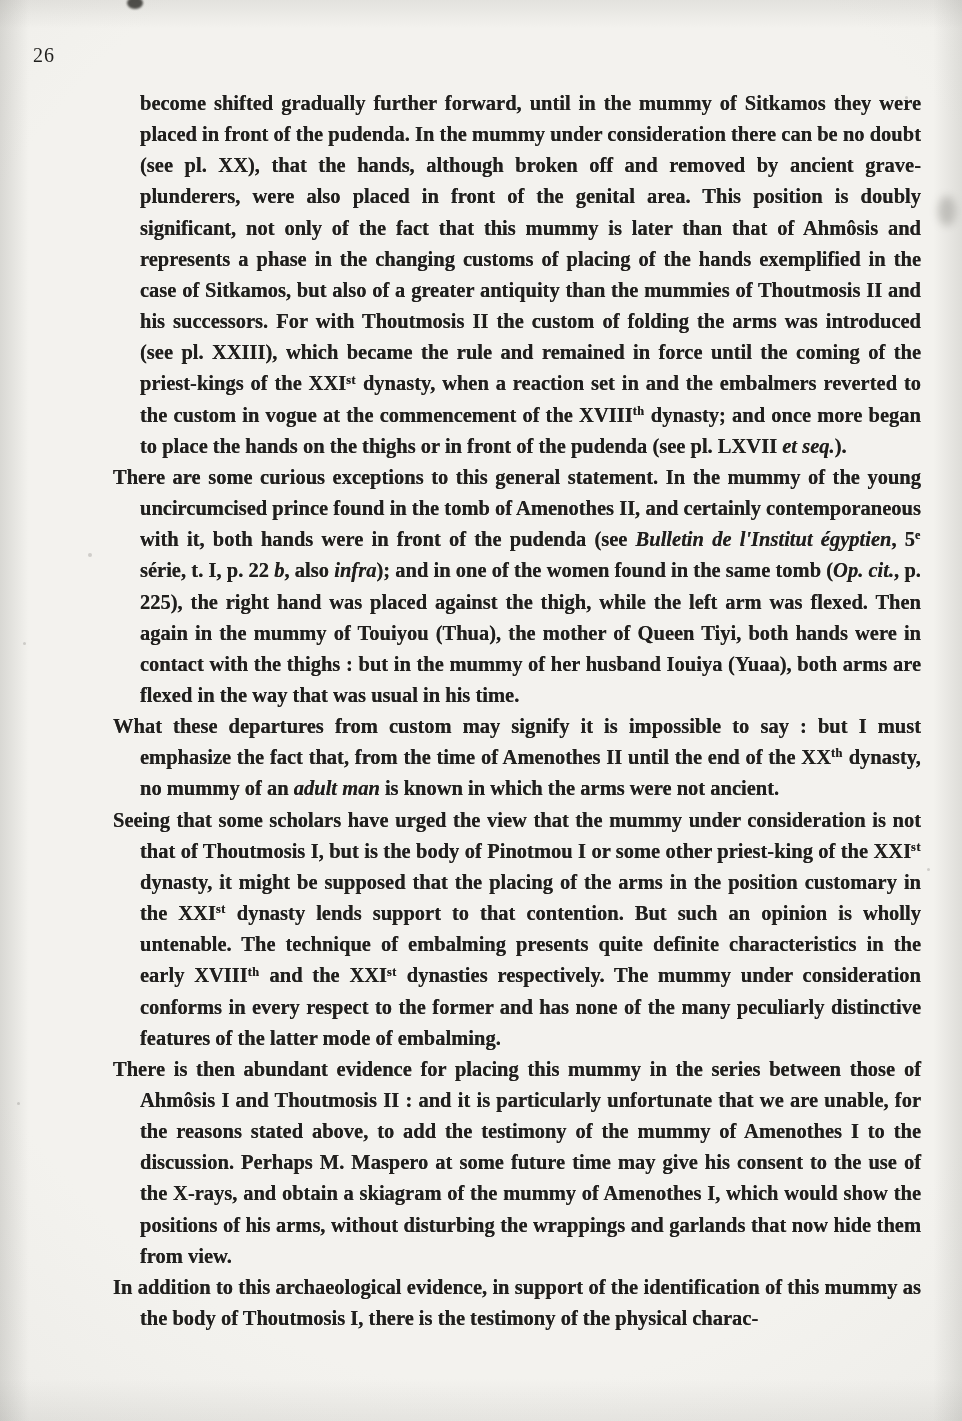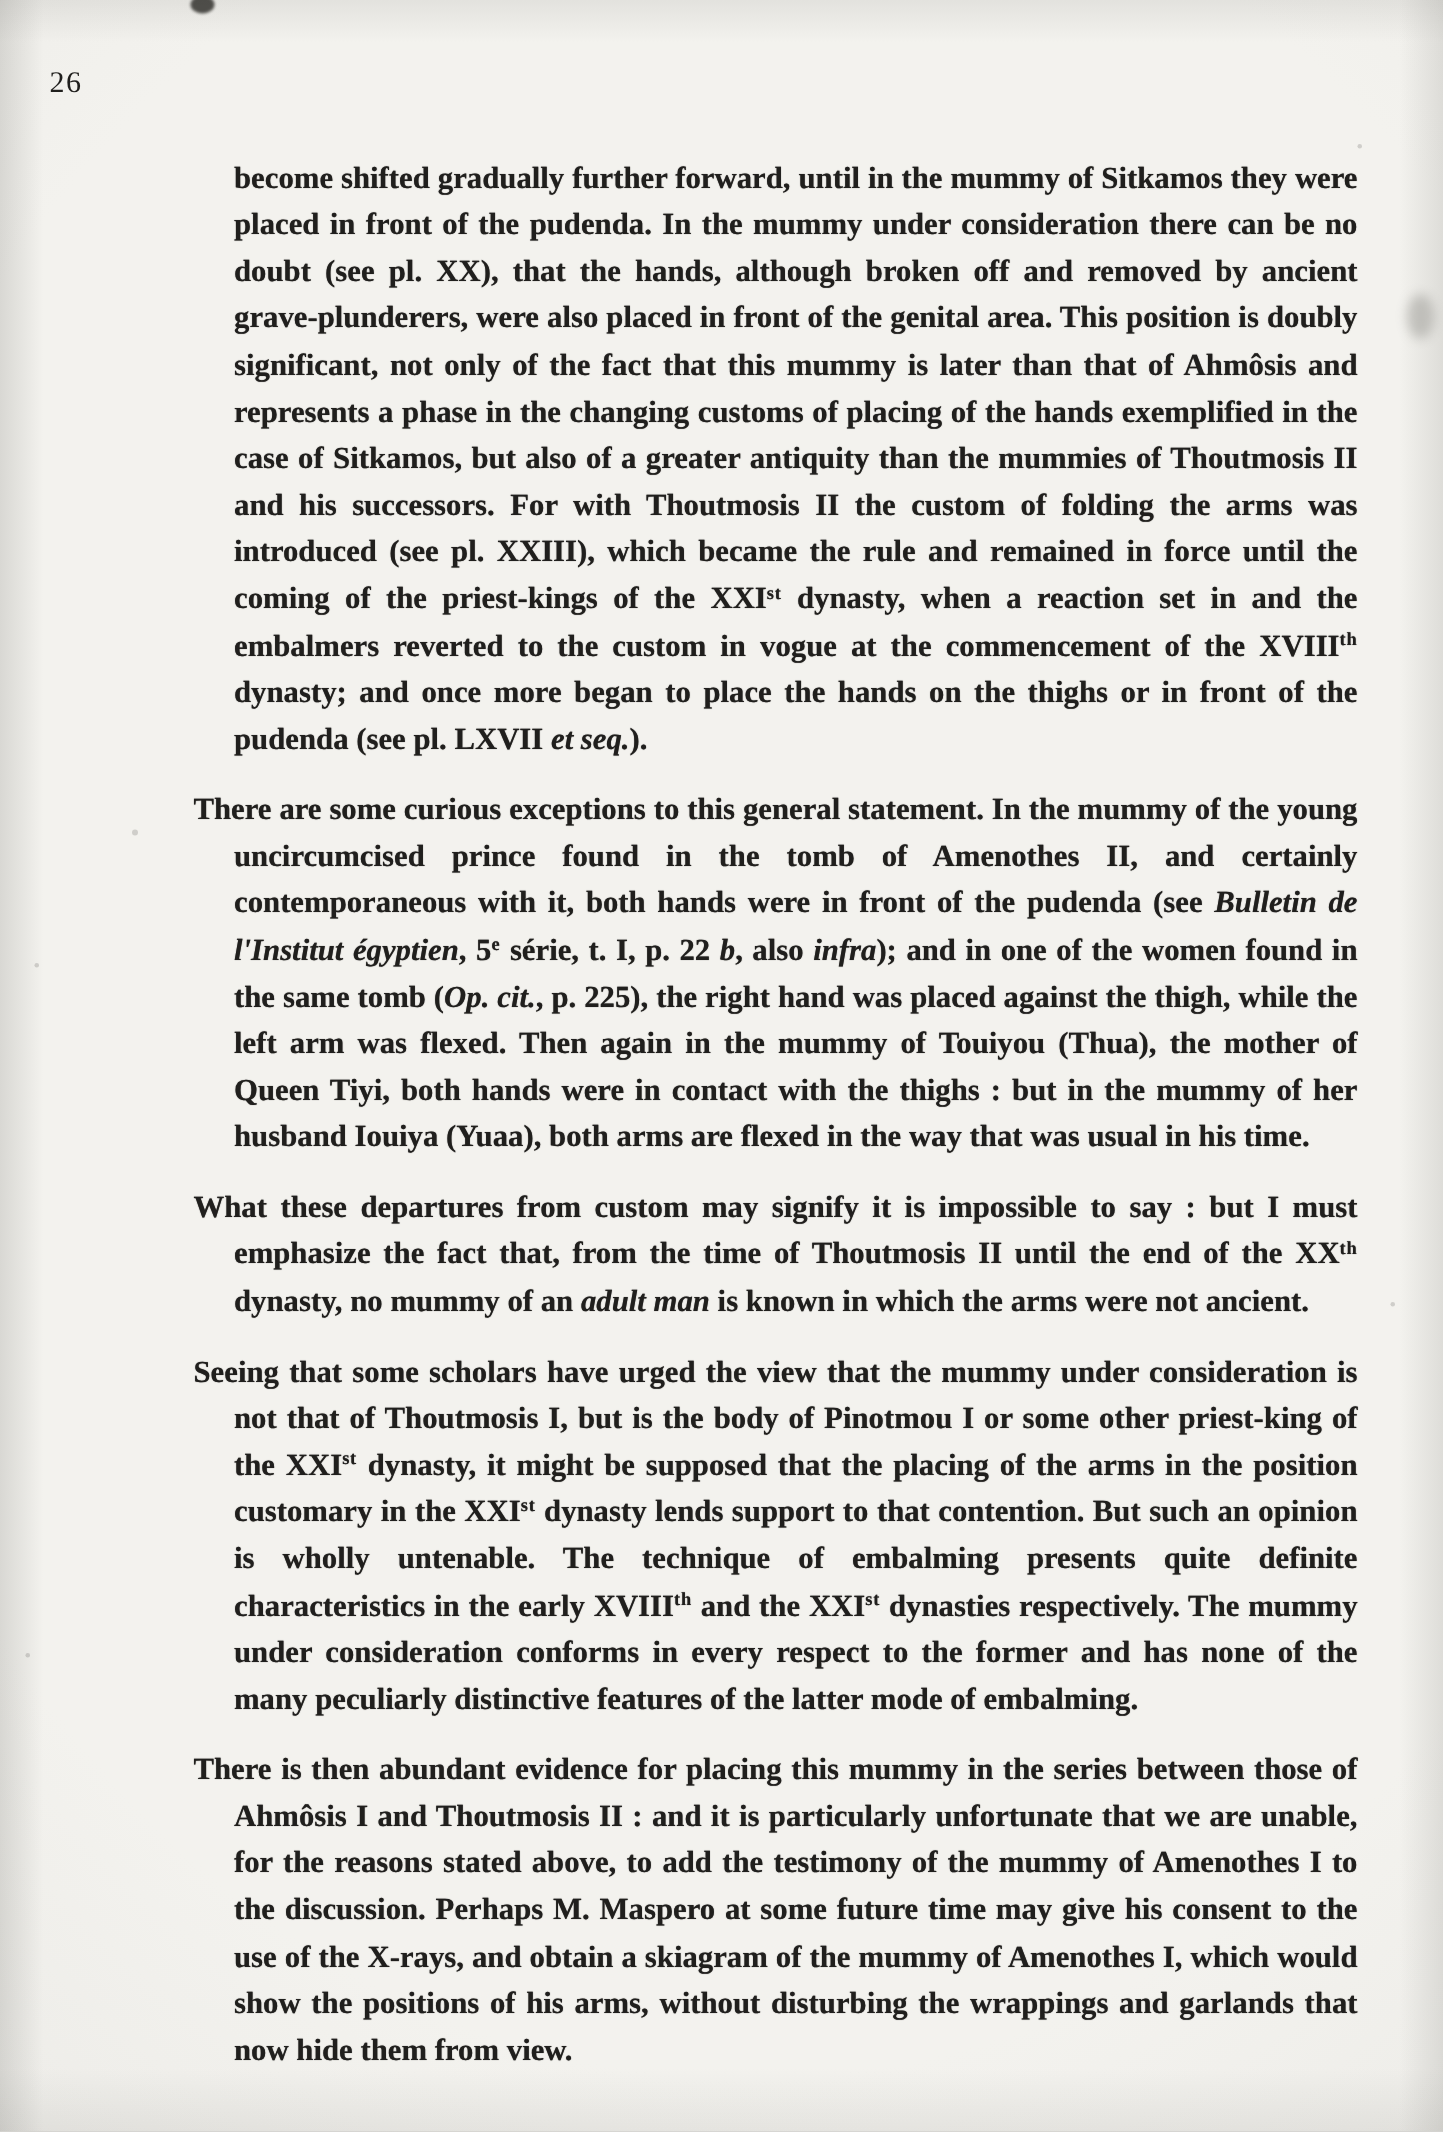--- a/index.html
+++ b/index.html
@@ -54,21 +54,21 @@
     margin: 0; white-space: nowrap;
     font-size: 20px; font-weight: 700;
     letter-spacing: 2.6px; word-spacing: 7px;
     text-shadow: 0 0 0.5px rgba(32,31,29,0.75);
   }
 
   main.textblock {
     position: absolute; top: 88px; left: 140px; width: 781px;
   }
   p.para {
-    margin: 16px;
+    margin: 0;
     font-size: 20.5px;
     line-height: 31.15px;
     font-weight: 600;
     text-align: justify;
     text-shadow: 0 0 0.6px rgba(32,31,29,0.8);
   }
   p.para.outdent { text-indent: -27px; }
   p.para em { font-style: italic; }
   p.para sup {
     font-size: 0.60em;
@@ -92,17 +92,18 @@
   <div class="speck speck-4"></div>
   <div class="speck speck-5"></div>
 
   <header>
     <span class="pagenum">26</span>
   </header>
 
   <main class="textblock" id="page-body">
       <p class="para"><span>become shifted gradually further forward, until in the mummy of Sitkamos they were placed in front of the pudenda. In the mummy under consideration there can be no doubt (see pl. XX), that the hands, although broken off and removed by ancient grave-plunderers, were also placed in front of the genital area. This position is doubly significant, not only of the fact that this mummy is later than that of Ahmôsis and represents a phase in the changing customs of placing of the hands exemplified in the case of Sitkamos, but also of a greater antiquity than the mummies of Thoutmosis II and his successors. For with Thoutmosis II the custom of folding the arms was introduced (see pl. XXIII), which became the rule and remained in force until the coming of the priest-kings of the XXI</span><sup>st</sup><span> dynasty, when a reaction set in and the embalmers reverted to the custom in vogue at the commencement of the XVIII</span><sup>th</sup><span> dynasty; and once more began to place the hands on the thighs or in front of the pudenda (see pl. LXVII </span><em>et seq.</em><span>).</span></p>
       <p class="para outdent"><span>There are some curious exceptions to this general statement. In the mummy of the young uncircumcised prince found in the tomb of Amenothes II, and certainly contemporaneous with it, both hands were in front of the pudenda (see </span><em>Bulletin de l'Institut égyptien</em><span>, 5</span><sup>e</sup><span> série, t. I, p. 22 </span><em>b</em><span>, also </span><em>infra</em><span>); and in one of the women found in the same tomb (</span><em>Op. cit.</em><span>, p. 225), the right hand was placed against the thigh, while the left arm was flexed. Then again in the mummy of Touiyou (Thua), the mother of Queen Tiyi, both hands were in contact with the thighs : but in the mummy of her husband Iouiya (Yuaa), both arms are flexed in the way that was usual in his time.</span></p>
-      <p class="para outdent"><span>What these departures from custom may signify it is impossible to say : but I must emphasize the fact that, from the time of Thoutmosis II until the end of the XX</span><sup>th</sup><span> dynasty, no mummy of an </span><em>adult man</em><span> is known in which the arms were not ancient.</span></p>
+      <p class="para outdent"><span>What these departures from custom may signify it is impossible to say : but I must emphasize the fact that, from the time of Amenothes II until the end of the XX</span><sup>th</sup><span> dynasty, no mummy of an </span><em>adult man</em><span> is known in which the arms were not ancient.</span></p>
       <p class="para outdent"><span>Seeing that some scholars have urged the view that the mummy under consideration is not that of Thoutmosis I, but is the body of Pinotmou I or some other priest-king of the XXI</span><sup>st</sup><span> dynasty, it might be supposed that the placing of the arms in the position customary in the XXI</span><sup>st</sup><span> dynasty lends support to that contention. But such an opinion is wholly untenable. The technique of embalming presents quite definite characteristics in the early XVIII</span><sup>th</sup><span> and the XXI</span><sup>st</sup><span> dynasties respectively. The mummy under consideration conforms in every respect to the former and has none of the many peculiarly distinctive features of the latter mode of embalming.</span></p>
       <p class="para outdent"><span>There is then abundant evidence for placing this mummy in the series between those of Ahmôsis I and Thoutmosis II : and it is particularly unfortunate that we are unable, for the reasons stated above, to add the testimony of the mummy of Amenothes I to the discussion. Perhaps M. Maspero at some future time may give his consent to the use of the X-rays, and obtain a skiagram of the mummy of Amenothes I, which would show the positions of his arms, without disturbing the wrappings and garlands that now hide them from view.</span></p>
+      <p class="para outdent"><span>In addition to this archaeological evidence, in support of the identification of this mummy as the body of Thoutmosis I, there is the testimony of the physical charac-</span></p>
     </main>
 </div>
 
 </body></html>

